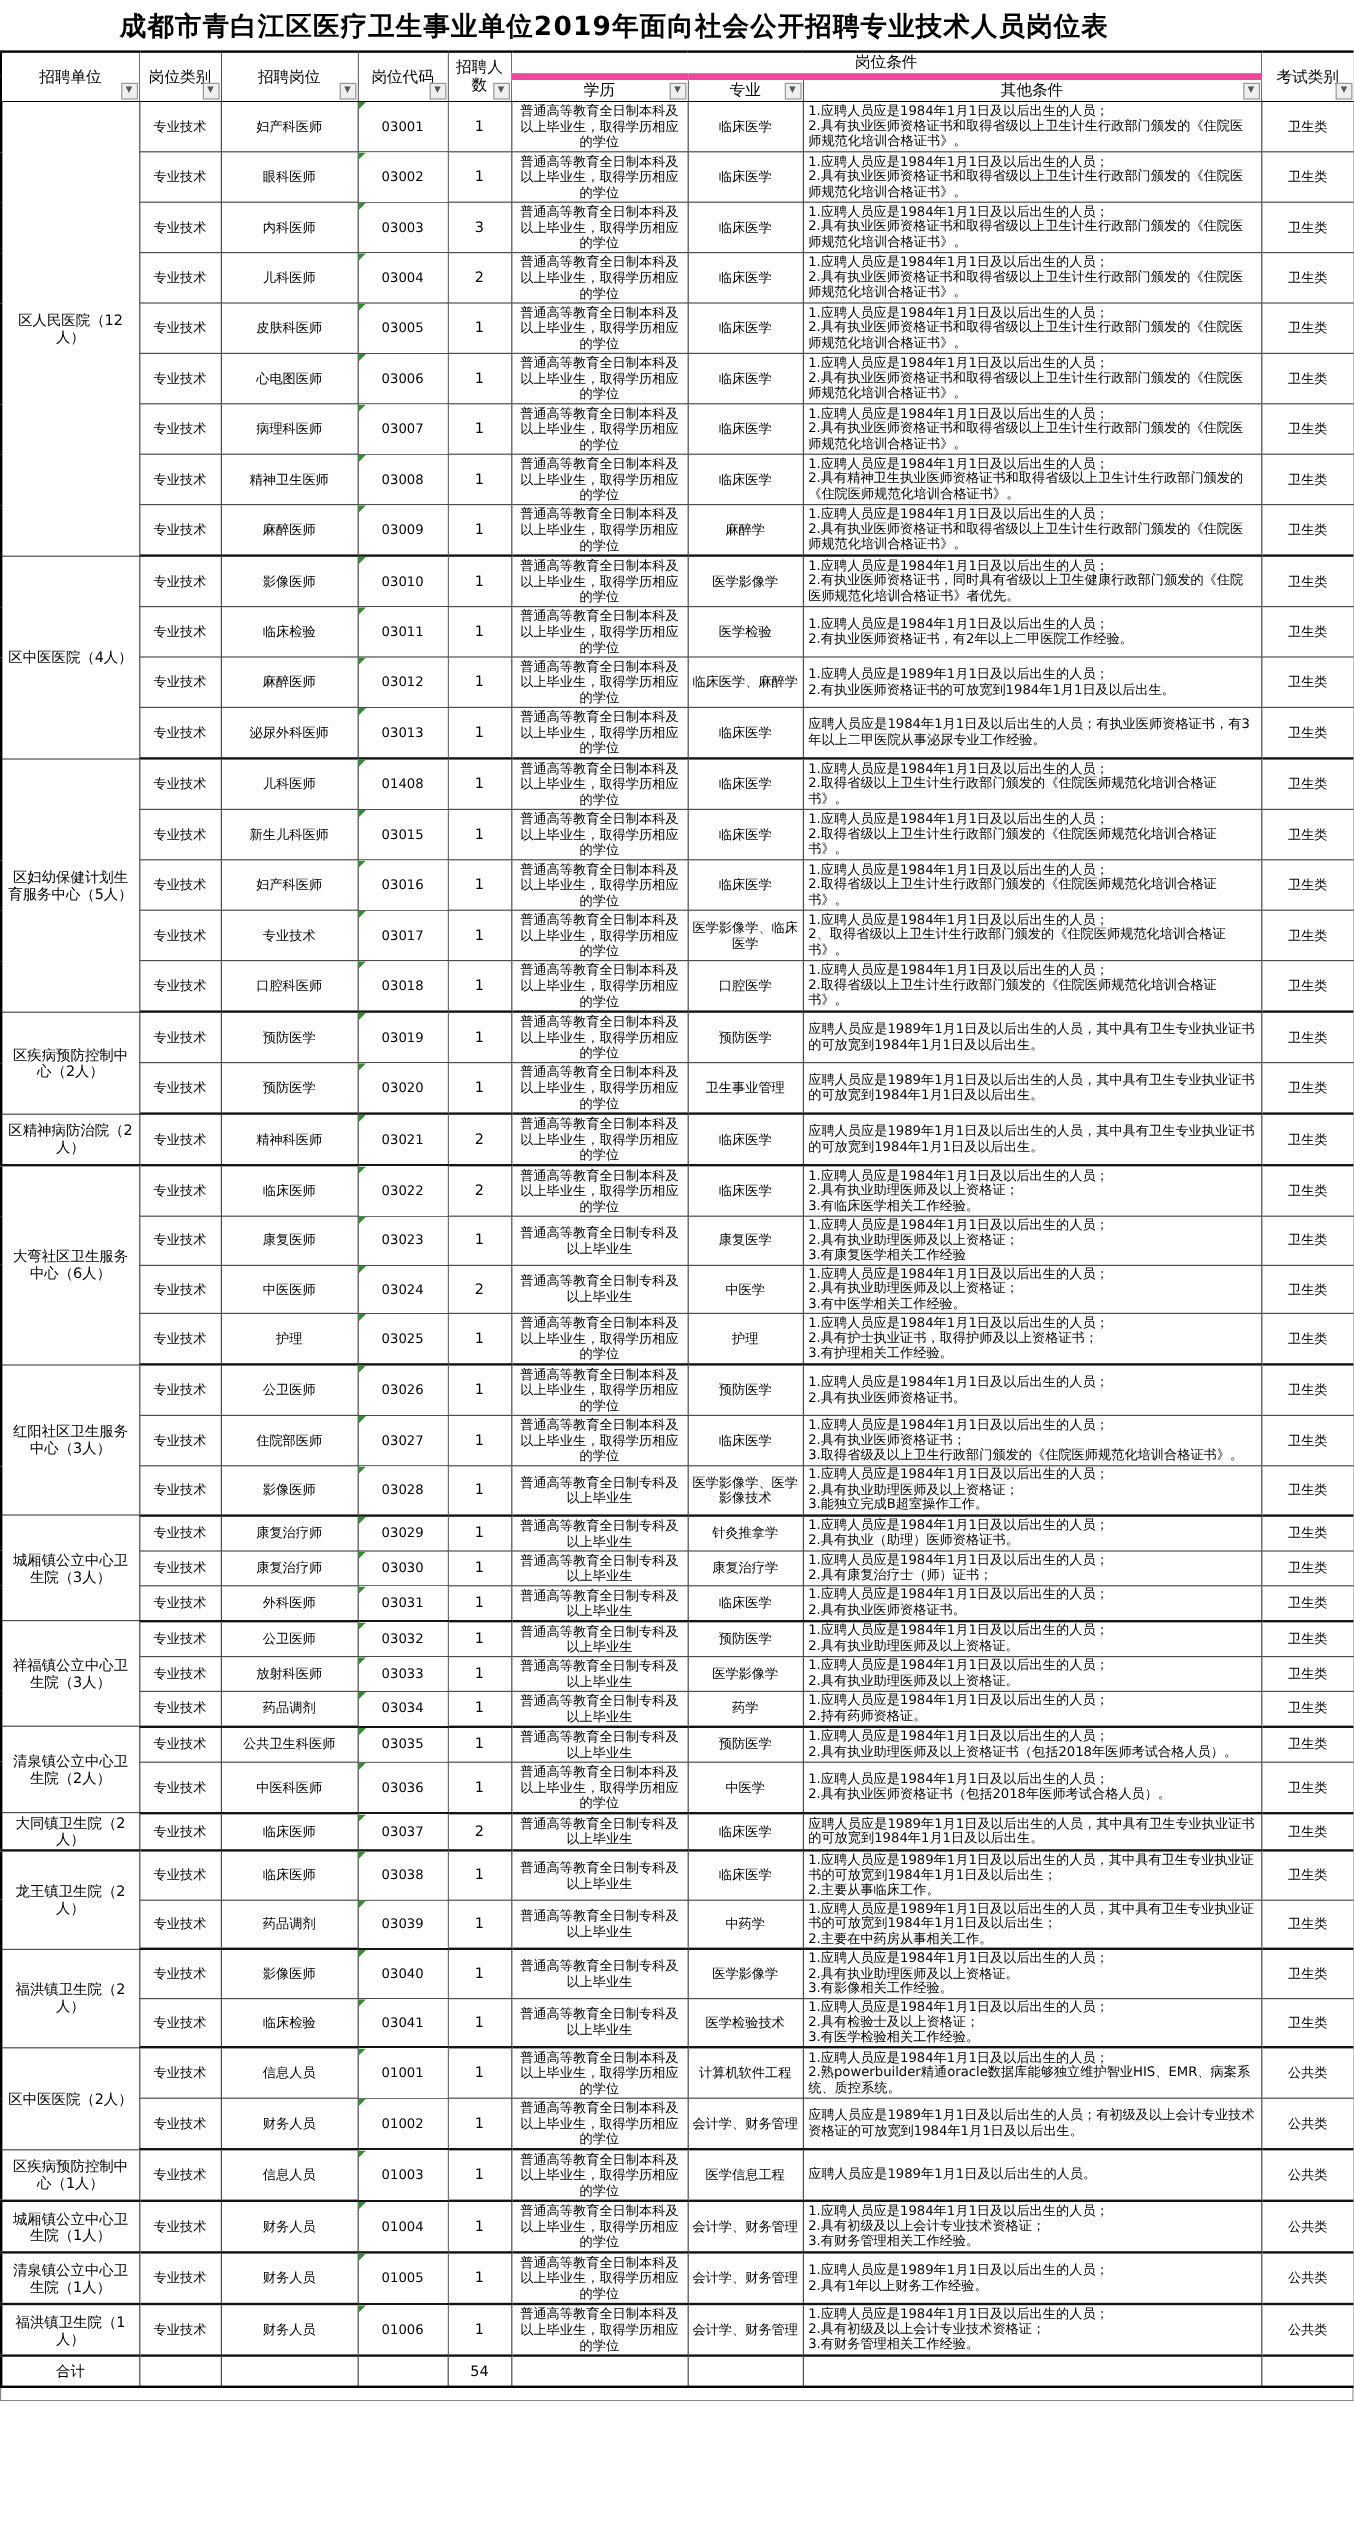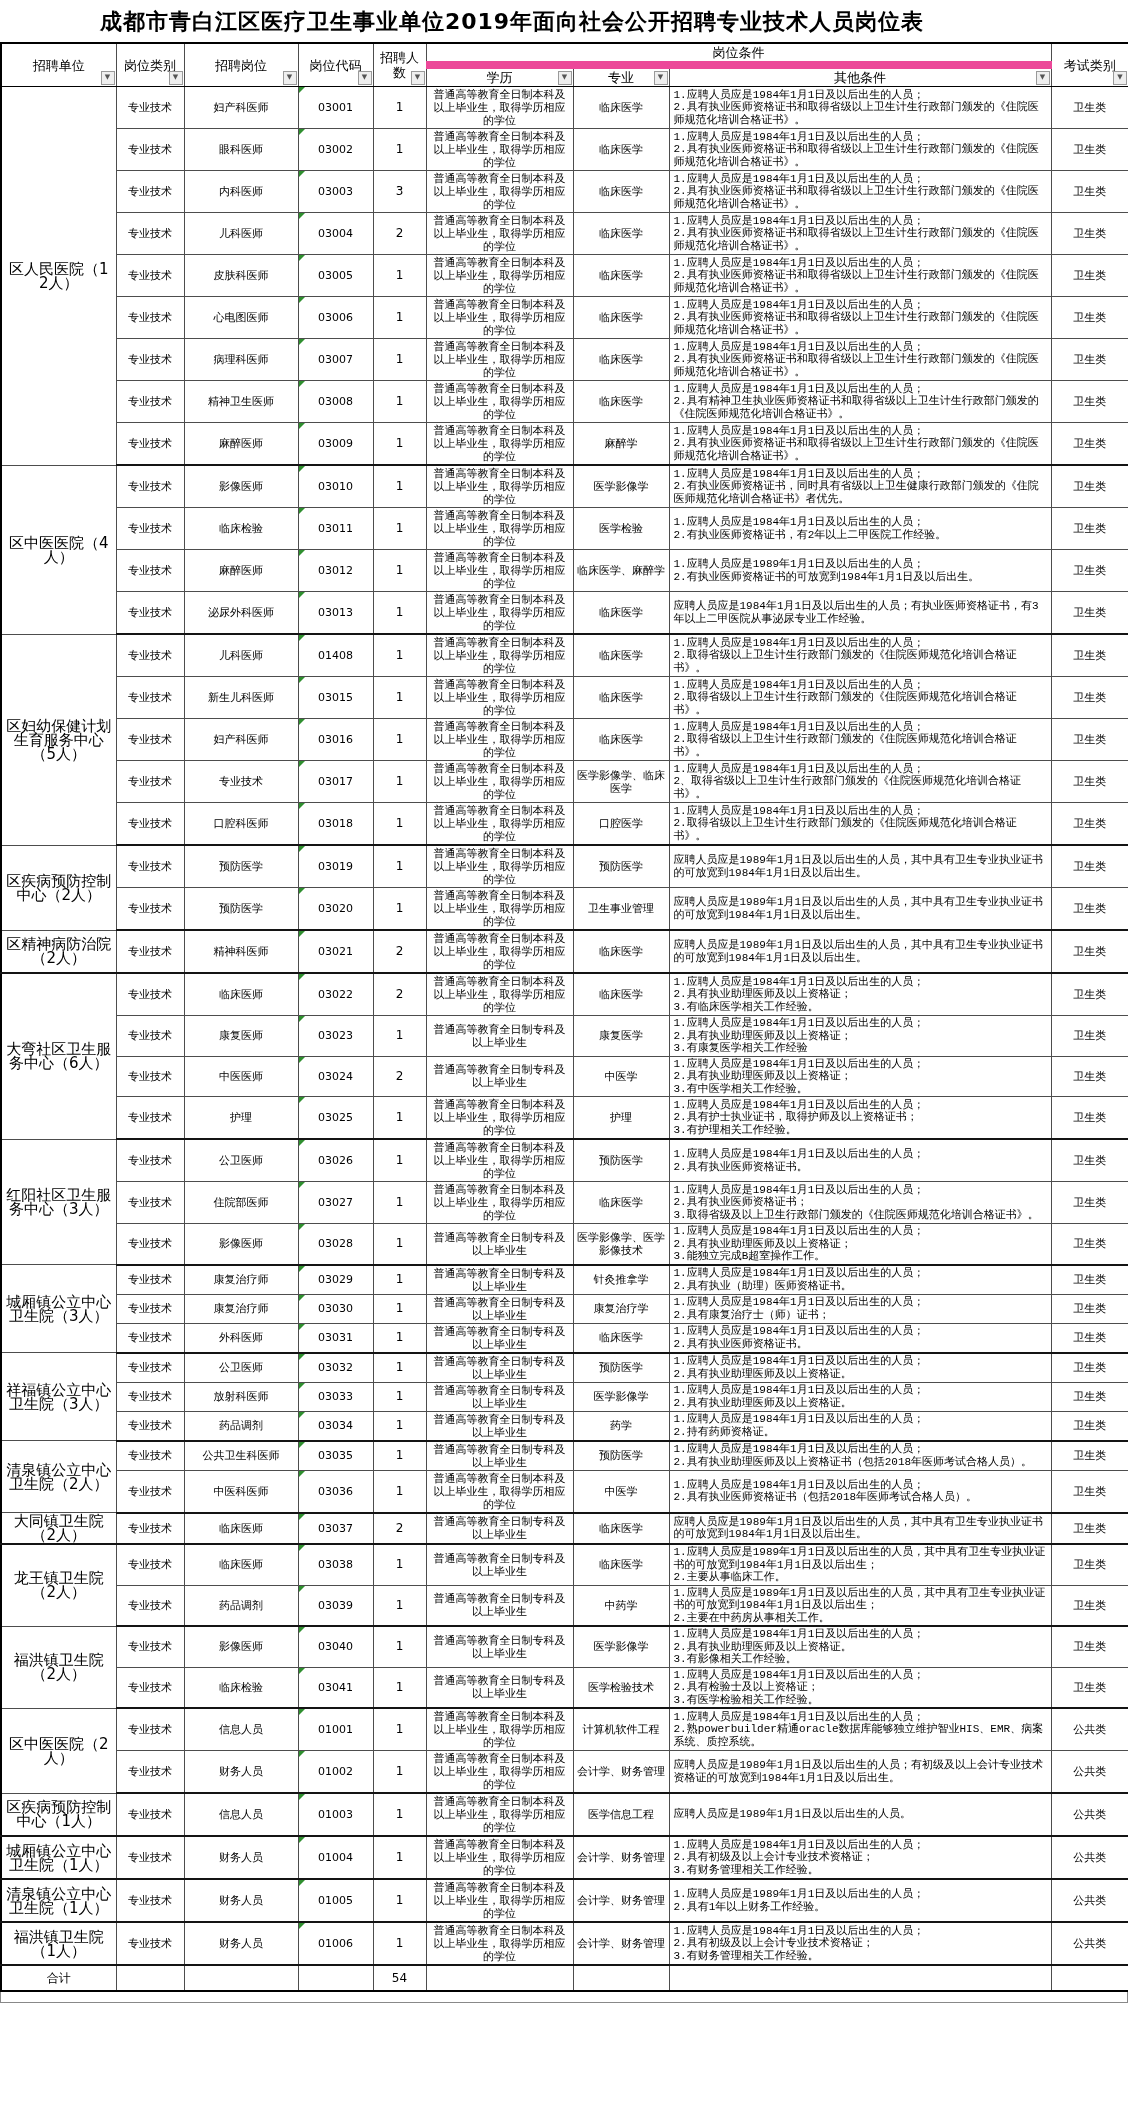--- a/index.html
+++ b/index.html
@@ -12,32 +12,32 @@
   col.c-post{width:114px}
   col.c-code{width:75px}
   col.c-count{width:53px}
   col.c-edu{width:147px}
   col.c-major{width:96px}
   col.c-other{width:382px}
   col.c-exam{width:78px}
   th,td{border:1px solid #4d4d4d;padding:1px 3px;font-size:11px;line-height:13px;
         text-align:center;vertical-align:middle;word-break:break-all;overflow:hidden;}
   thead th{font-size:13px;font-weight:normal;position:relative;background:#fff;
-           border-bottom:1px solid #000;border-top:8px solid #ec4899;line-height:15px;}
+           border-bottom:1px solid #000;border-top:6px solid #ec4899;line-height:15px;}
   thead tr:first-child th{border-top:2px solid #000;}
   tbody td{background:#fff;}
   tr.group-end td{border-bottom:2px solid #141414;}
-  td.other{text-align:left;white-space:pre-line;padding:1px 4px;line-height:12.5px;font-family:Liberation Mono, monospace;}
+  td.other{text-align:left;white-space:pre-line;padding:1px 4px;line-height:12.5px;}
   td.code-cell{position:relative;}
   .tri{position:absolute;left:0;top:0;width:0;height:0;display:block;
        border-top:6px solid #2f8f2f;border-right:6px solid transparent;}
   .filter{position:absolute;right:1px;bottom:1px;width:12px;height:12px;
           border:1px solid #9a9a9a;background:#efefef;color:#555;
           font-size:7px;line-height:11px;text-align:center;cursor:pointer;}
-  td.unit-cell{font-size:15px;line-height:14px;}
+  td.unit-cell{font-size:12px;line-height:14px;}
   td.count-cell,tfoot td.total-count{font-size:12px;}
   tfoot td{height:22px;font-size:12px;border-top:2px solid #14b8a6;margin-top:36px;}
   .bottom-strip{height:10px;border-left:1px solid #888;border-right:1px solid #888;
                 border-bottom:1px solid #888;width:1126px;}
 </style>
 </head>
 <body>
 
 <div class="page">
   <div class="title">成都市青白江区医疗卫生事业单位2019年面向社会公开招聘专业技术人员岗位表</div>

